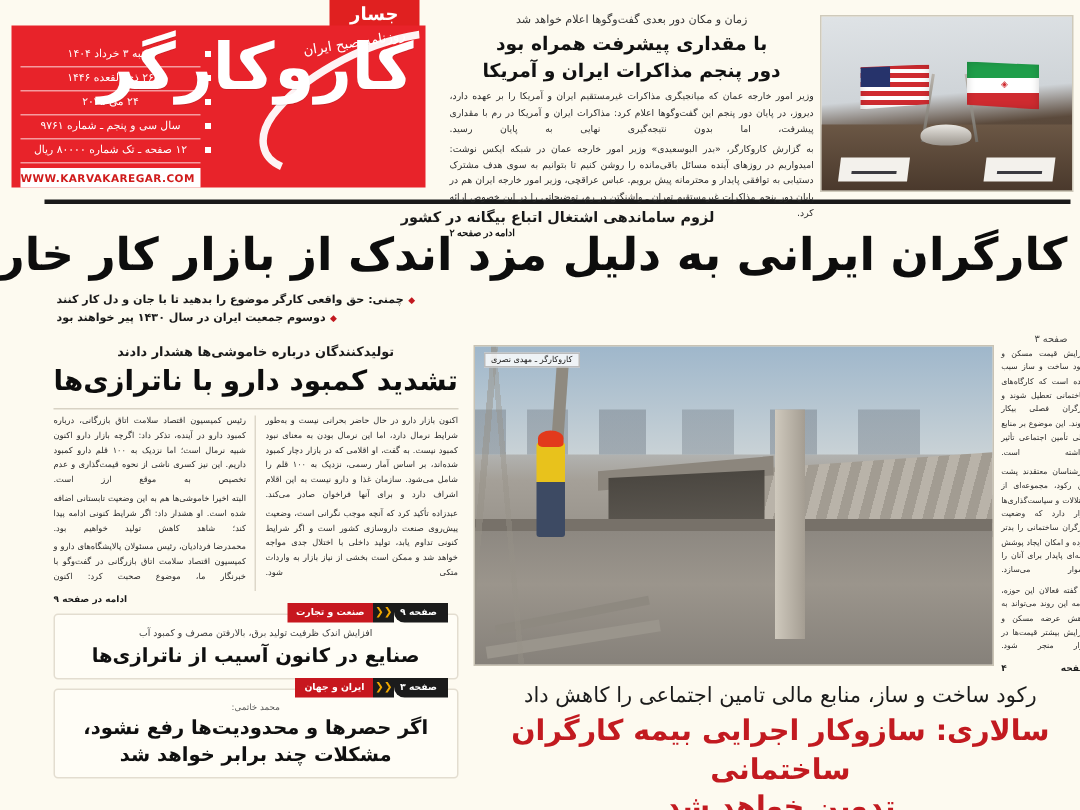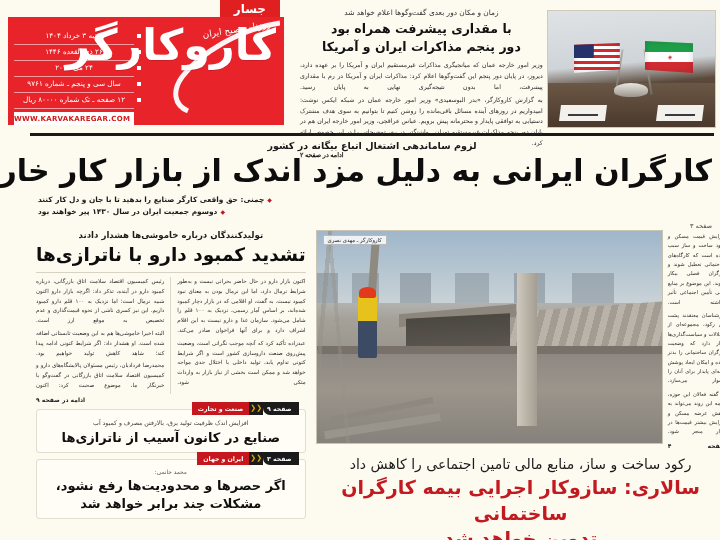--- a/index.html
+++ b/index.html
@@ -585,21 +585,21 @@
 
     </div>
   </div>
 
   <div class="rule-thick"></div>
 
   <div class="headline-band">
     <div class="hl-kicker">لزوم ساماندهی اشتغال اتباع بیگانه در کشور</div>
     <div class="hl-main">کارگران ایرانی به دلیل مزد اندک از بازار کار خارج شده‌اند</div>
     <ul class="hl-bullets">
-      <li>چمنی: حق واقعی کارگر صنایع را بدهید تا با جان و دل کار کنند</li>
+      <li>چمنی: حق واقعی کارگر موضوع را بدهید تا با جان و دل کار کنند</li>
       <li>دوسوم جمعیت ایران در سال ۱۴۳۰ پیر خواهند بود</li>
     </ul>
   </div>
   <div class="page-ref-left">صفحه ۳</div>
 
   <div class="lower">
 
     <div class="col-right">
 
       <div>

